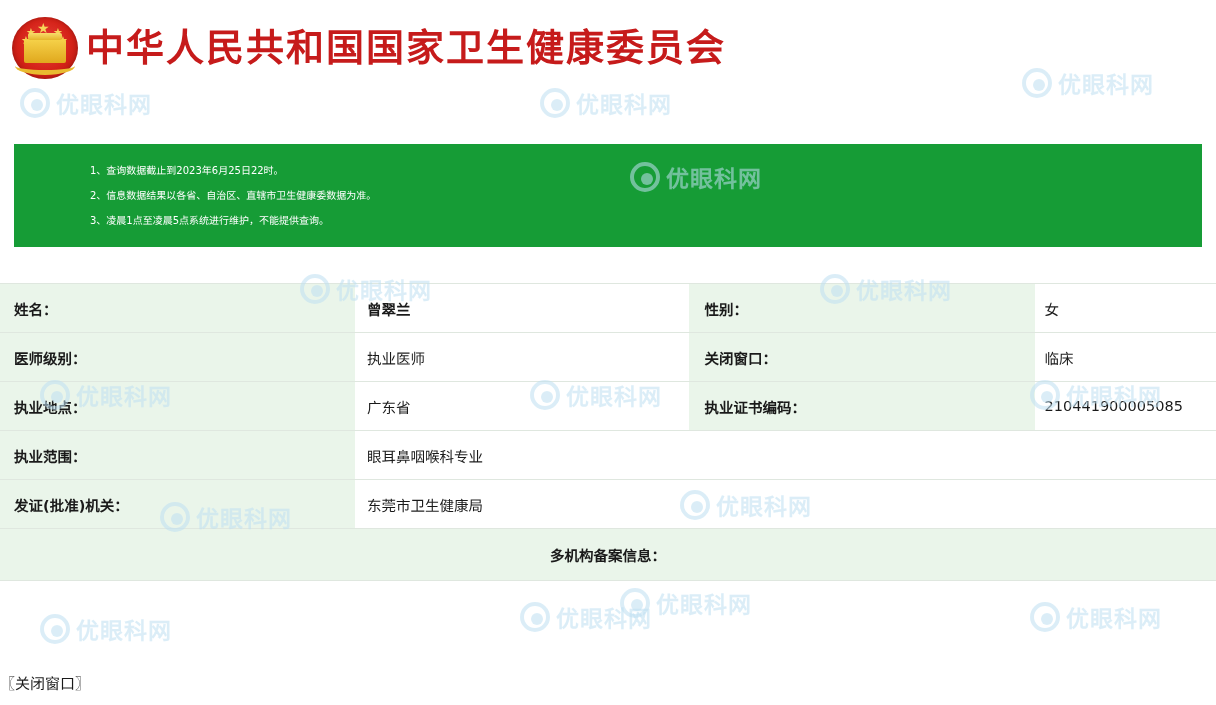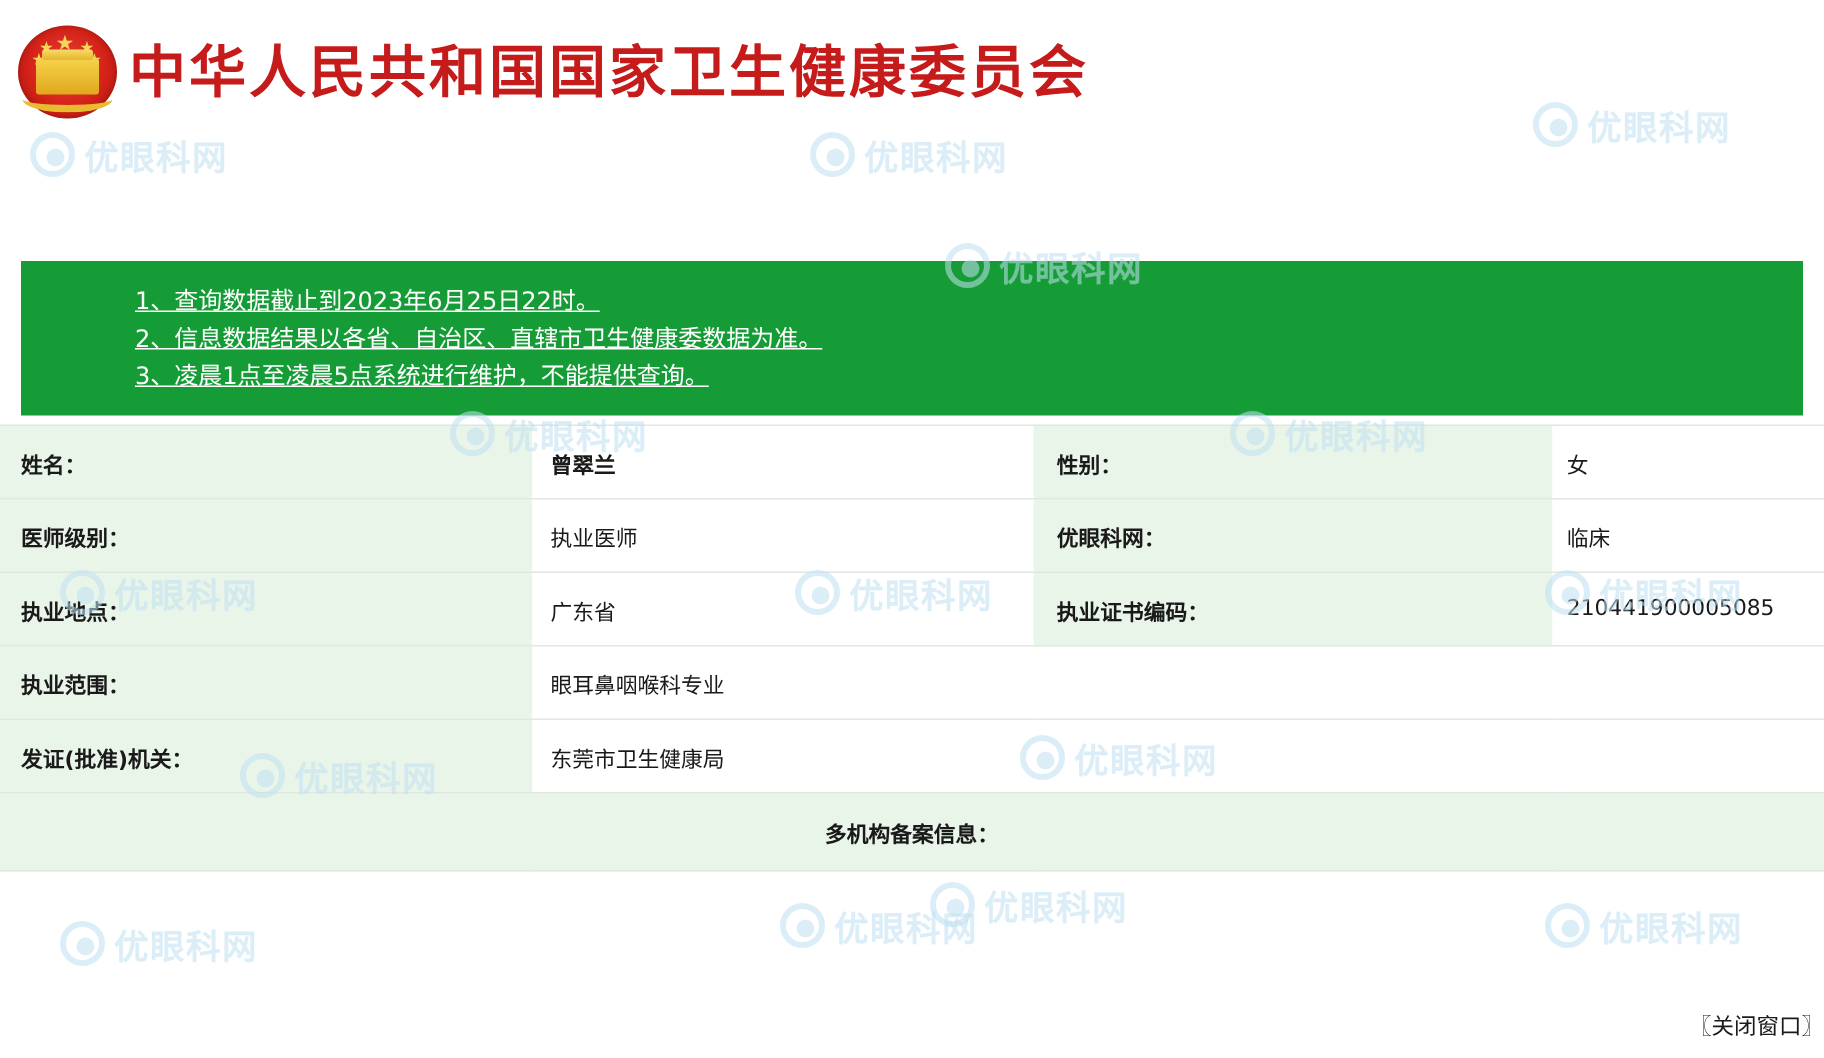--- a/index.html
+++ b/index.html
@@ -95,28 +95,27 @@
     font-size: 14.5px;
     letter-spacing: 0.6px;
     color: #c61b1b;
     line-height: 20px;
     white-space: nowrap;
   }
 
   
   .notice {
     position: absolute;
-    left: 14px; top: 174px;
+    left: 14px; top: 144px;
     width: 1188px;
     background: #169c36;
     color: #ffffff;
     padding: 14px 0 14px 76px;
-    font-size: 16px;
+    font-size: 10px;
     line-height: 25px;
-    text-decoration: underline;
   }
   .notice div { white-space: nowrap; font-family: "DejaVu Sans", sans-serif; }
 
   
   table.info {
     position: absolute;
     left: 0; top: 283px;
     width: 1216px;
     border-collapse: collapse;
     font-size: 14.5px;
@@ -151,21 +150,21 @@
     text-align: center;
     font-weight: bold;
     height: 52px;
   }
 
   
   .close-link {
     position: absolute;
     left: 0; top: 672px;
     width: 1216px;
-    text-align: right;
+    text-align: left;
     font-size: 15px;
     color: #1a1a1a;
     font-family: "DejaVu Sans", sans-serif;
   }
 
   
   .wm {
     position: absolute;
     display: flex;
     align-items: center;
@@ -229,21 +228,21 @@
     <tbody>
       <tr>
         <td class="lbl">姓名：</td>
         <td class="val name">曾翠兰</td>
         <td class="lbl right-lbl">性别：</td>
         <td class="val right-val">女</td>
       </tr>
       <tr>
         <td class="lbl">医师级别：</td>
         <td class="val">执业医师</td>
-        <td class="lbl right-lbl">优眼科网：</td>
+        <td class="lbl right-lbl">关闭窗口：</td>
         <td class="val right-val">临床</td>
       </tr>
       <tr>
         <td class="lbl">执业地点：</td>
         <td class="val">广东省</td>
         <td class="lbl right-lbl">执业证书编码：</td>
         <td class="val right-val">210441900005085</td>
       </tr>
       <tr>
         <td class="lbl">执业范围：</td>

